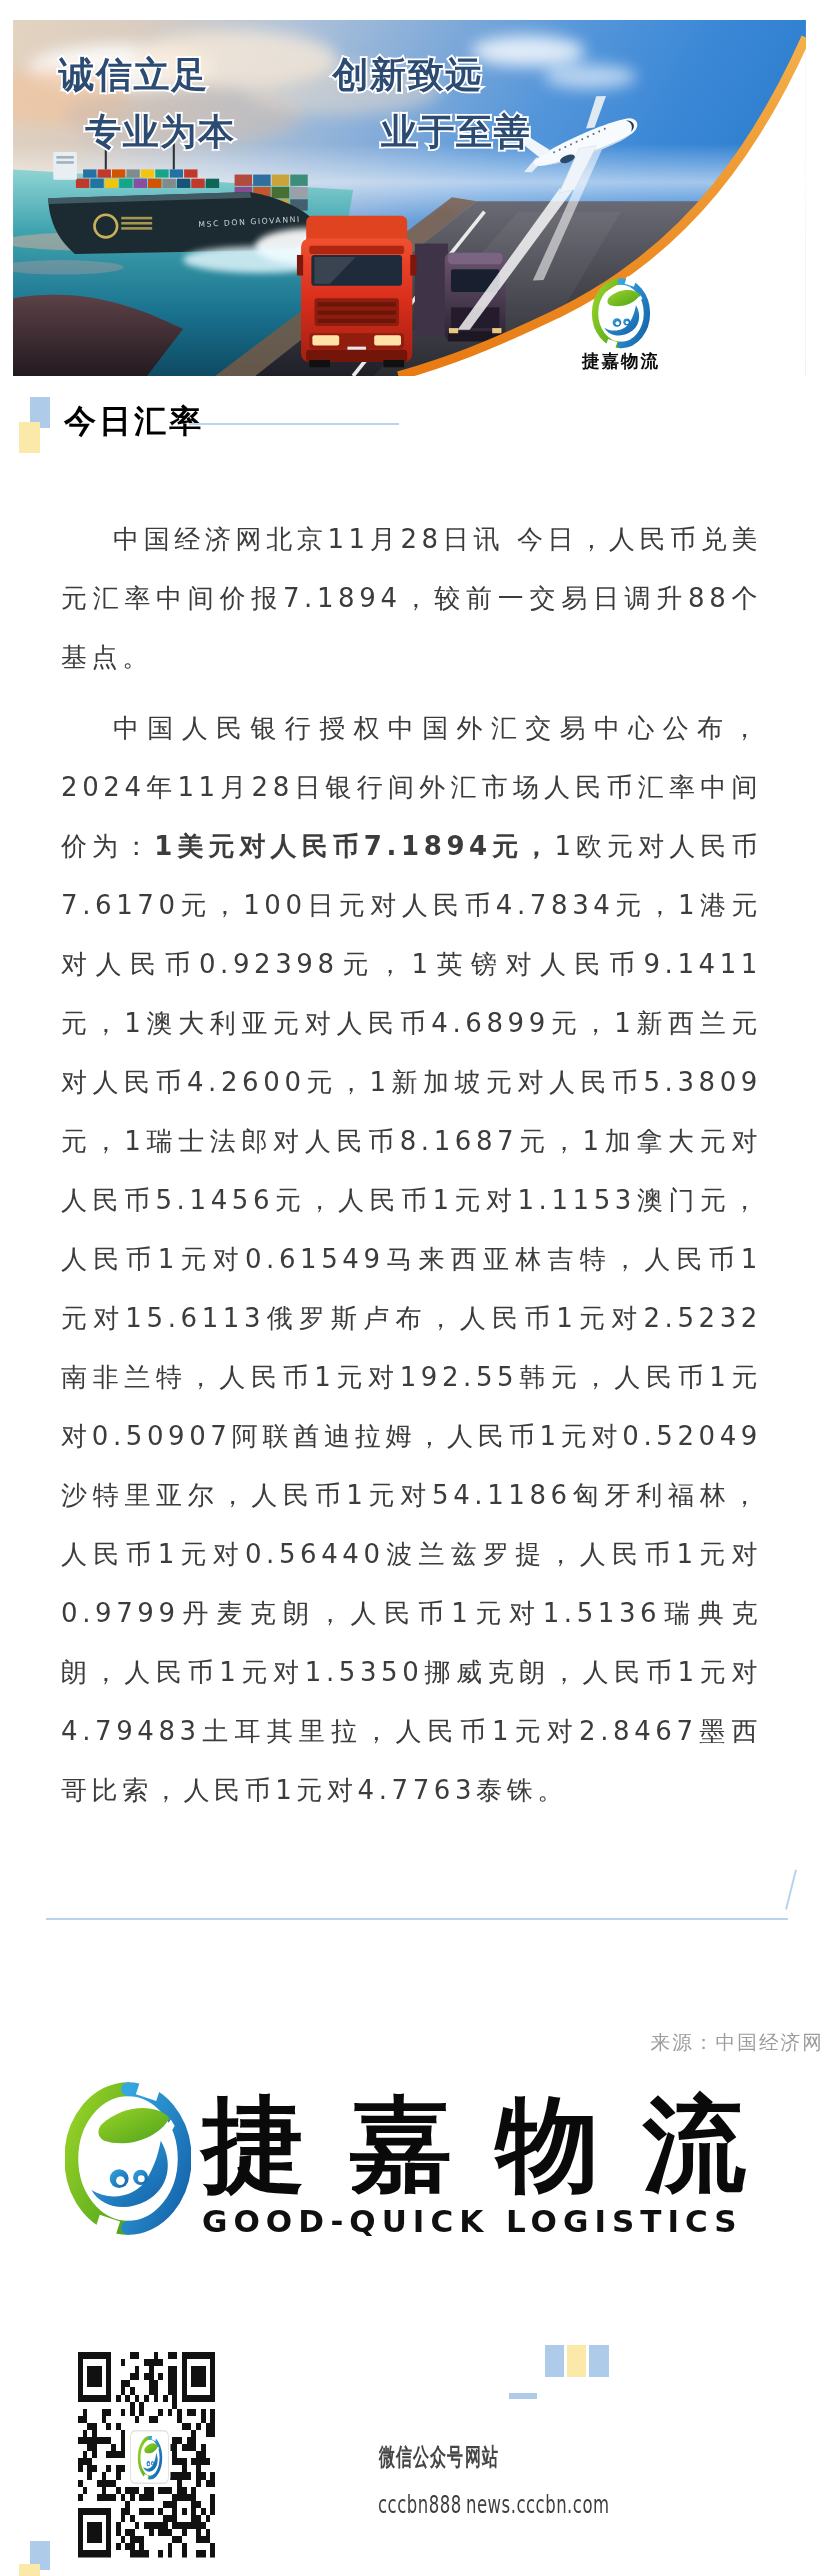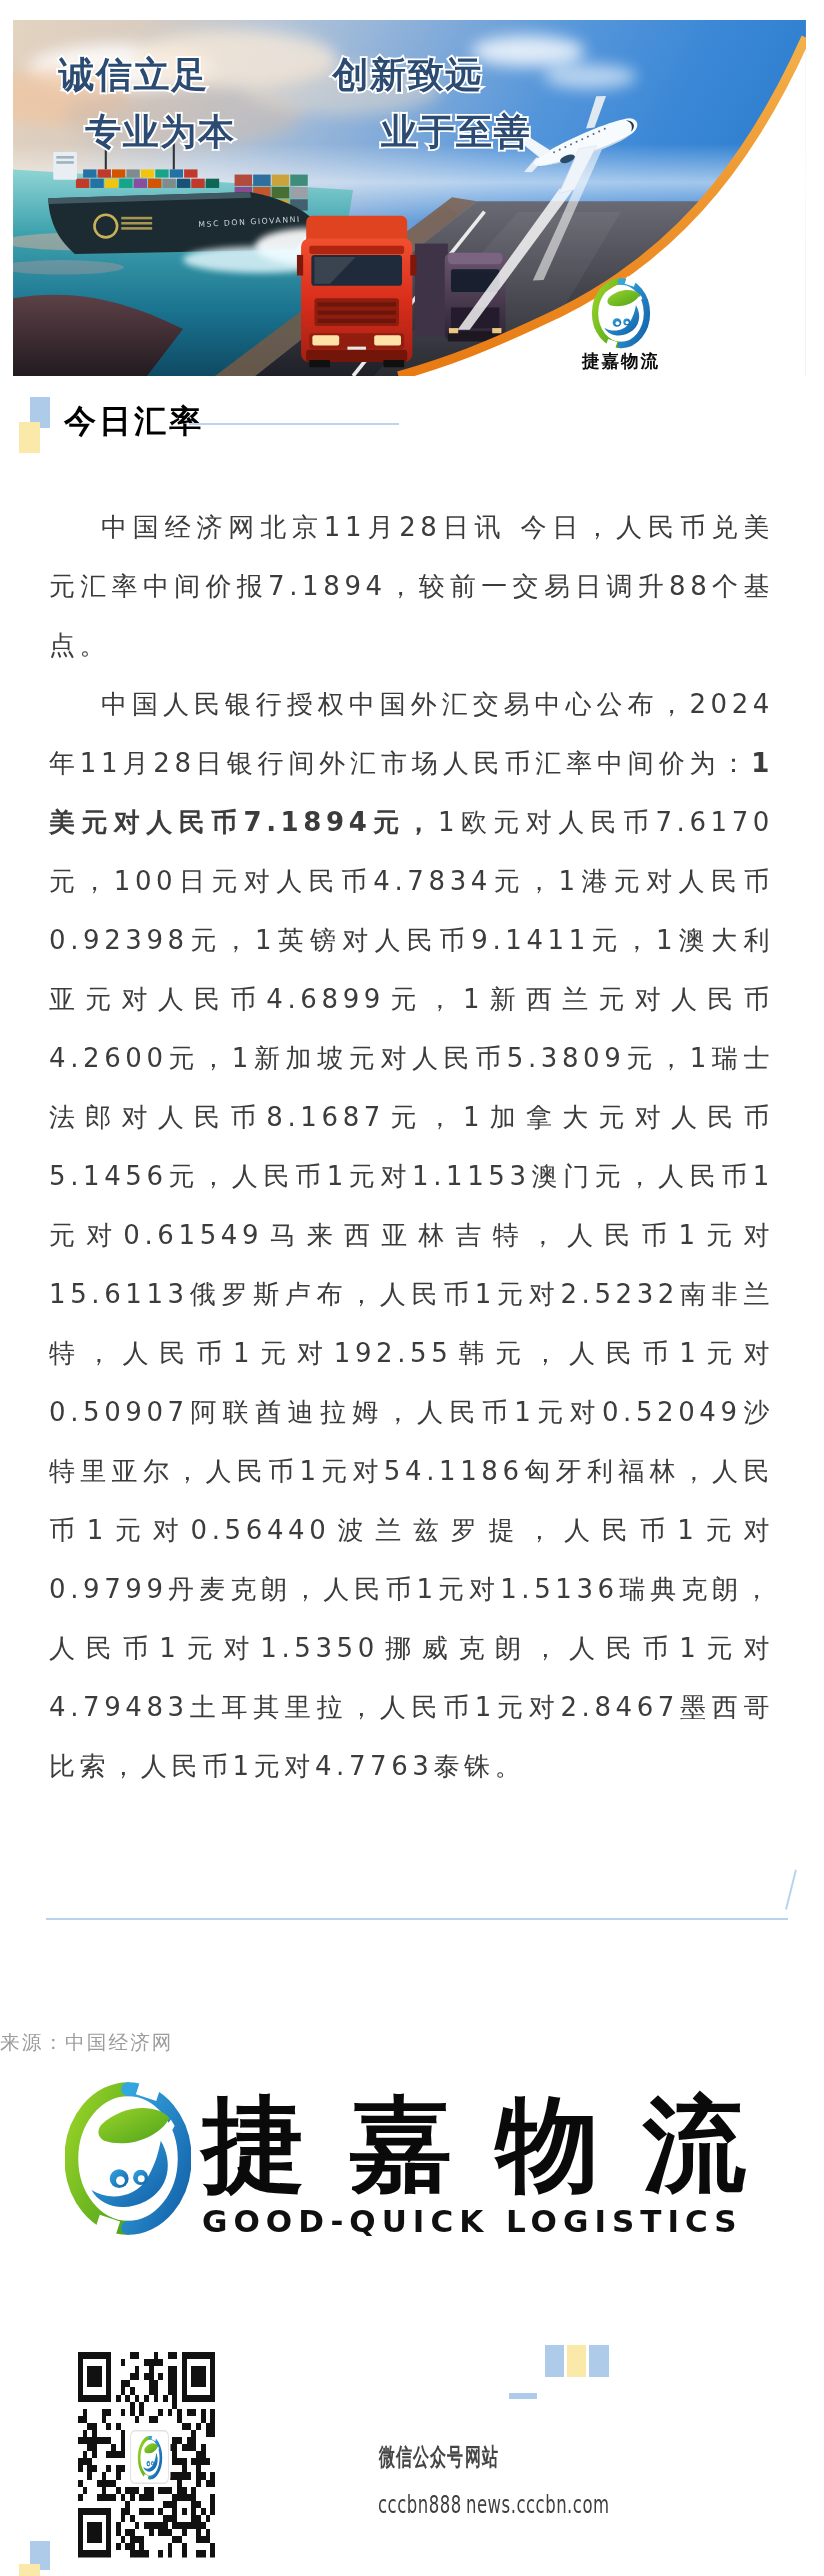--- a/index.html
+++ b/index.html
@@ -21,26 +21,26 @@
   
   .sq{position:absolute;}
   .sq-blue1{left:30px;top:397px;width:20px;height:31px;background:#aecbea;}
   .sq-yel1{left:19px;top:422px;width:20.6px;height:31px;background:#fae9a9;z-index:2;}
   .sec-title{left:64px;top:405px;font-size:32px;font-weight:bold;color:#000000;letter-spacing:3.1px;line-height:1;}
   .head-line{left:189px;top:423px;width:210px;height:2.1px;background:#bcd4ef;}
 
   
   .article{left:49px;top:498px;width:725px;font-size:26px;line-height:59px;
            color:#3c3c3c;text-align:justify;letter-spacing:4.6px;}
-  .article p{margin:0;text-indent:2em;}
+  .article p{margin:12px;text-indent:2em;}
   .article b{font-weight:bold;}
 
   .slant{left:790px;top:1869px;width:1.5px;height:41px;background:#b9d3ee;transform:rotate(14deg);}
   .hrule{left:46px;top:1918px;width:742px;height:2.1px;background:#b9d3ee;}
-  .source{left:0;top:2029px;width:824px;text-align:left;font-size:19.6px;color:#9c9c9c;letter-spacing:2.1px;}
+  .source{left:0;top:2029px;width:824px;text-align:right;font-size:19.6px;color:#9c9c9c;letter-spacing:2.1px;}
 
   
   .brand-emblem{left:65px;top:2081px;}
   .brand-cn{left:202px;top:2093px;font-size:103px;font-weight:800;color:#0a0a0a;letter-spacing:44px;line-height:1;white-space:nowrap;}
   .brand-en{left:202px;top:2206px;font-size:31px;font-weight:700;color:#101010;letter-spacing:6px;line-height:1;white-space:nowrap;}
 
   
   .fsq1{left:545px;top:2345px;width:18.5px;height:32px;background:#aecbea;}
   .fsq2{left:567px;top:2345px;width:18.5px;height:32px;background:#fae9a9;}
   .fsq3{left:589px;top:2345px;width:20px;height:32px;background:#aecbea;}

